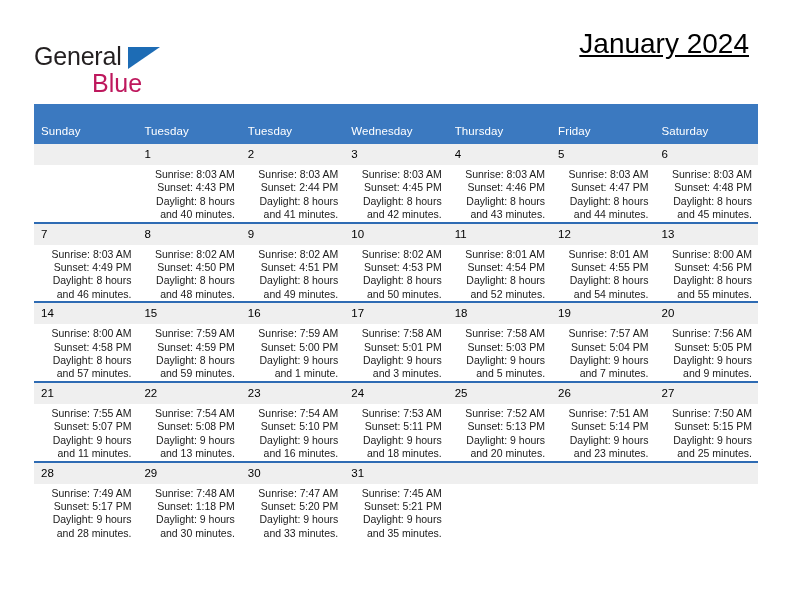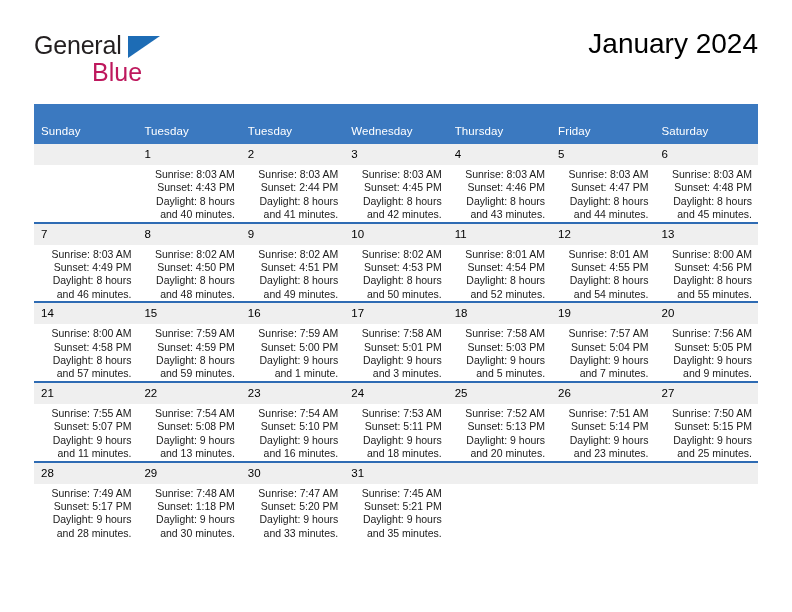--- a/index.html
+++ b/index.html
@@ -25,21 +25,21 @@
   .header {
     position: absolute;
     left: 34px;
     top: 28px;
     right: 34px;
     height: 68px;
   }
   .logo {
     position: absolute;
     left: 0;
-    top: 4px;
+    top: 15px;
     width: 230px;
     height: 60px;
   }
   .logo-line1 {
     position: relative;
     font-size: 25px;
     line-height: 26px;
     color: #231f20;
     letter-spacing: -0.2px;
     height: 26px;
@@ -55,23 +55,24 @@
   }
   .logo-line2 {
     font-size: 25px;
     line-height: 26px;
     color: #be185d;
     margin-left: 58px;
     margin-top: 1px;
   }
   .title-block {
     position: absolute;
-    right: 0;
+    right: 9px;
     top: -2px;
     text-align: center;
+    text-decoration: underline;
   }
   .cal-title {
     font-size: 28px;
     line-height: 36px;
     color: #000;
     font-weight: normal;
     margin: 0;
     white-space: nowrap;
   }
   .cal-sub {

